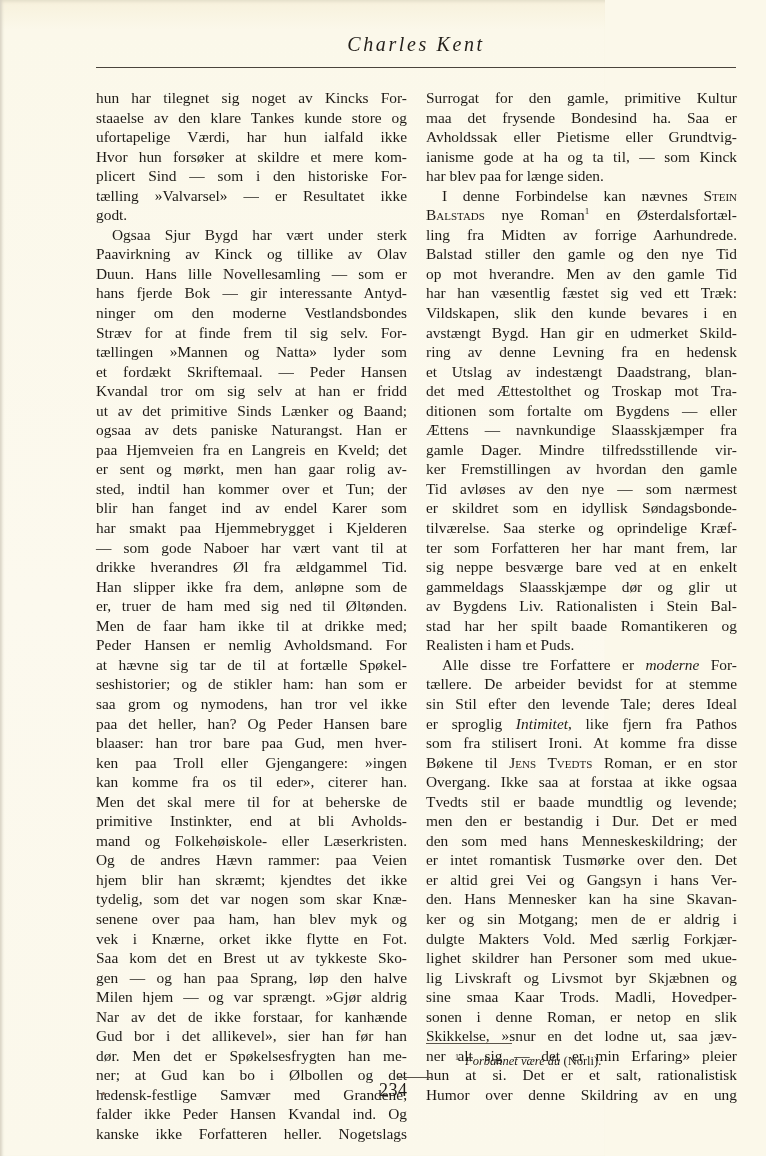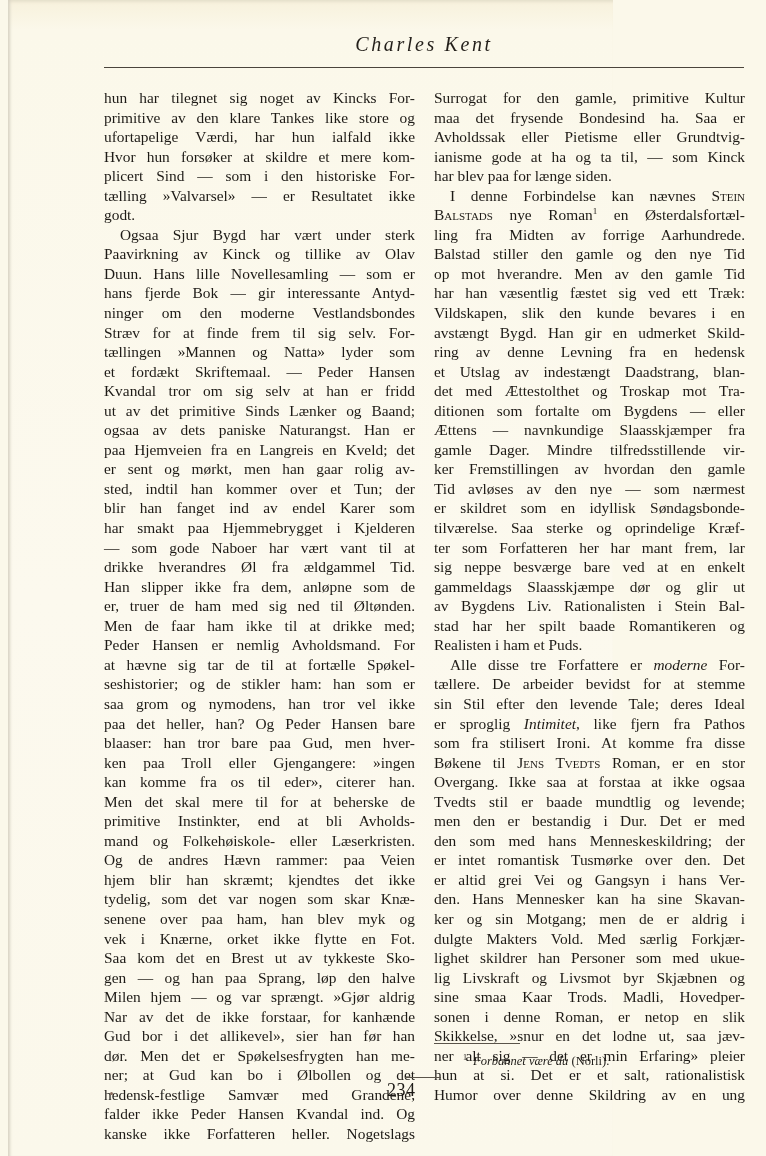--- a/index.html
+++ b/index.html
@@ -7,21 +7,20 @@
     width: 766px; height: 1156px; overflow: hidden;
     background: #fbf8ea;
     font-family: "Liberation Serif", "DejaVu Serif", serif;
     color: #1d1a16;
     position: relative;
   }
   .page {
     position: absolute; left: 0; top: 0; width: 605px; height: 1156px;
     background: linear-gradient(180deg, #f7f1dc 0px, #fbf8ea 30px, #fcf9ee 600px, #fbf8eb 1156px);
     box-shadow: inset 4px 0 3px -2px #d8d3c4, inset 0 4px 3px -2px #e6e0cc;
-    margin-left: 8px;
   }
   .running-head {
     position: absolute; left: 96px; width: 640px; top: 33px;
     text-align: center; font-style: italic; font-size: 20px;
     letter-spacing: 2.6px; color: #231f1a;
   }
   .head-rule {
     position: absolute; left: 96px; width: 640px; top: 67px;
     height: 0; border-top: 1.3px solid #4a443c;
   }
@@ -63,21 +62,21 @@
 </head>
 <body>
 
 <div class="page">
 
   <div class="running-head">Charles Kent</div>
   <div class="head-rule"></div>
 
   <div class="col left">
     <span class="line">hun har tilegnet sig noget av Kincks For-</span>
-    <span class="line">primitive av den klare Tankes like store og</span>
+    <span class="line">staaelse av den klare Tankes kunde store og</span>
     <span class="line">ufortapelige Værdi, har hun ialfald ikke</span>
     <span class="line">Hvor hun forsøker at skildre et mere kom-</span>
     <span class="line">plicert Sind — som i den historiske For-</span>
     <span class="line">tælling »Valvarsel» — er Resultatet ikke</span>
     <span class="line last">godt.</span>
     <span class="line indent">Ogsaa Sjur Bygd har vært under sterk</span>
     <span class="line">Paavirkning av Kinck og tillike av Olav</span>
     <span class="line">Duun. Hans lille Novellesamling — som er</span>
     <span class="line">hans fjerde Bok — gir interessante Antyd-</span>
     <span class="line">ninger om den moderne Vestlandsbondes</span>

